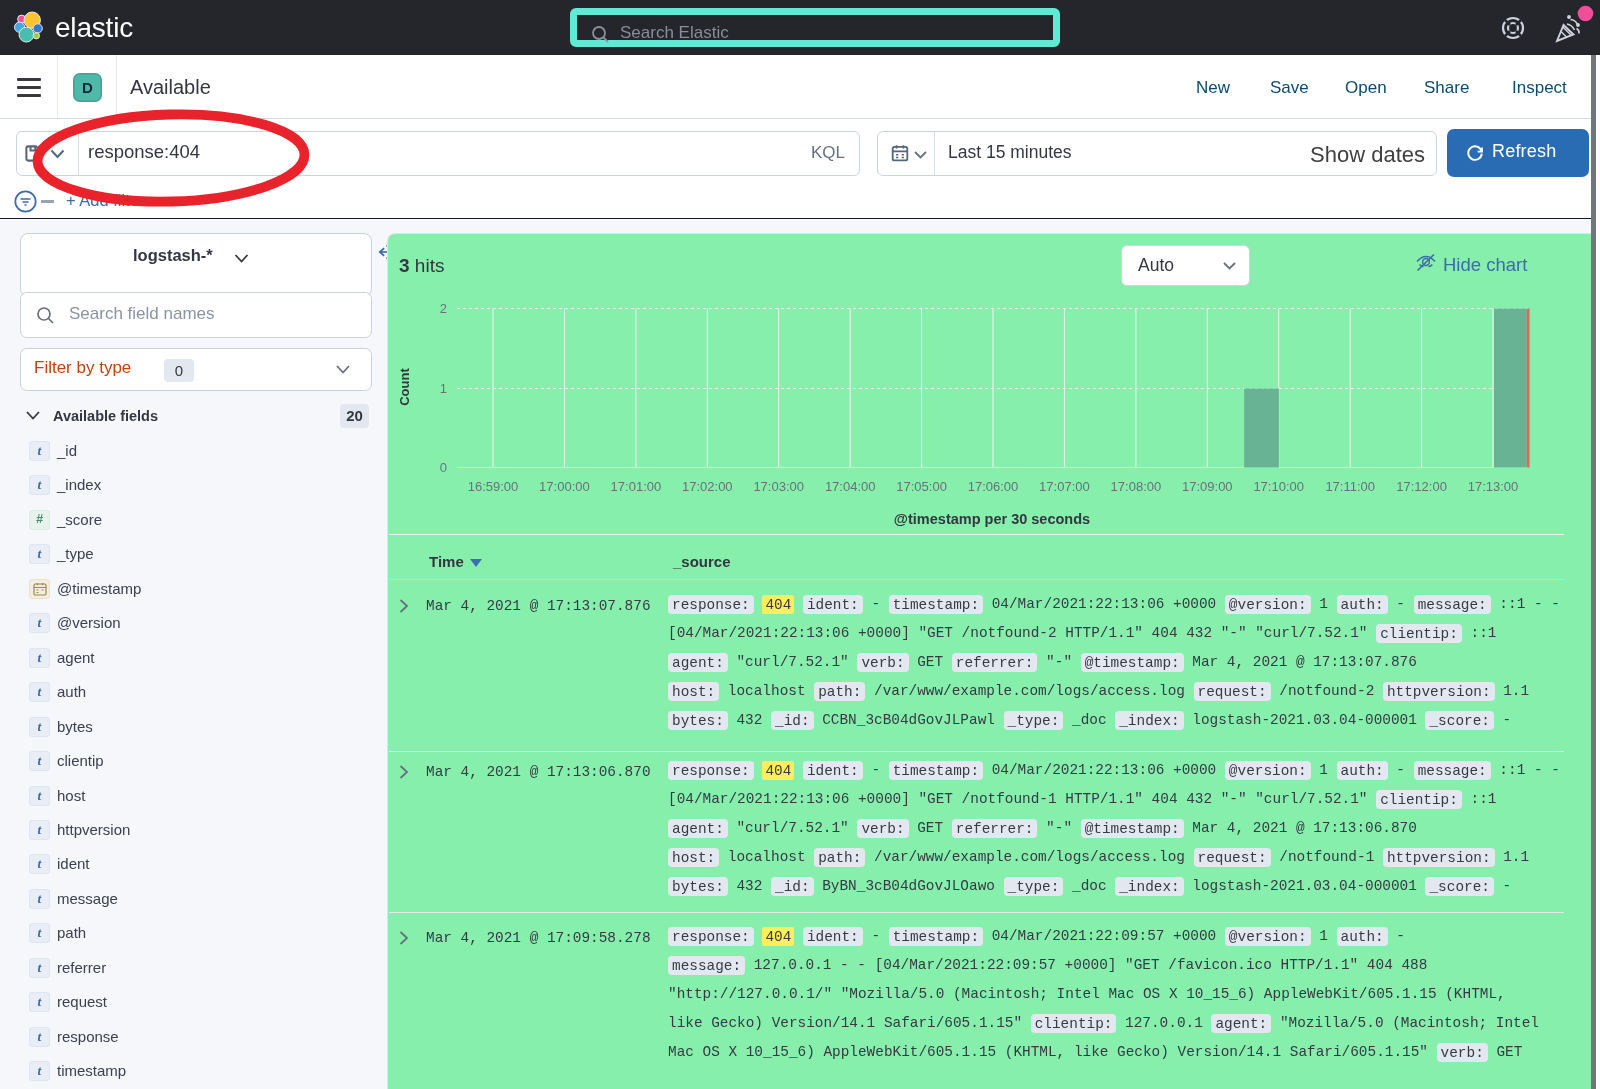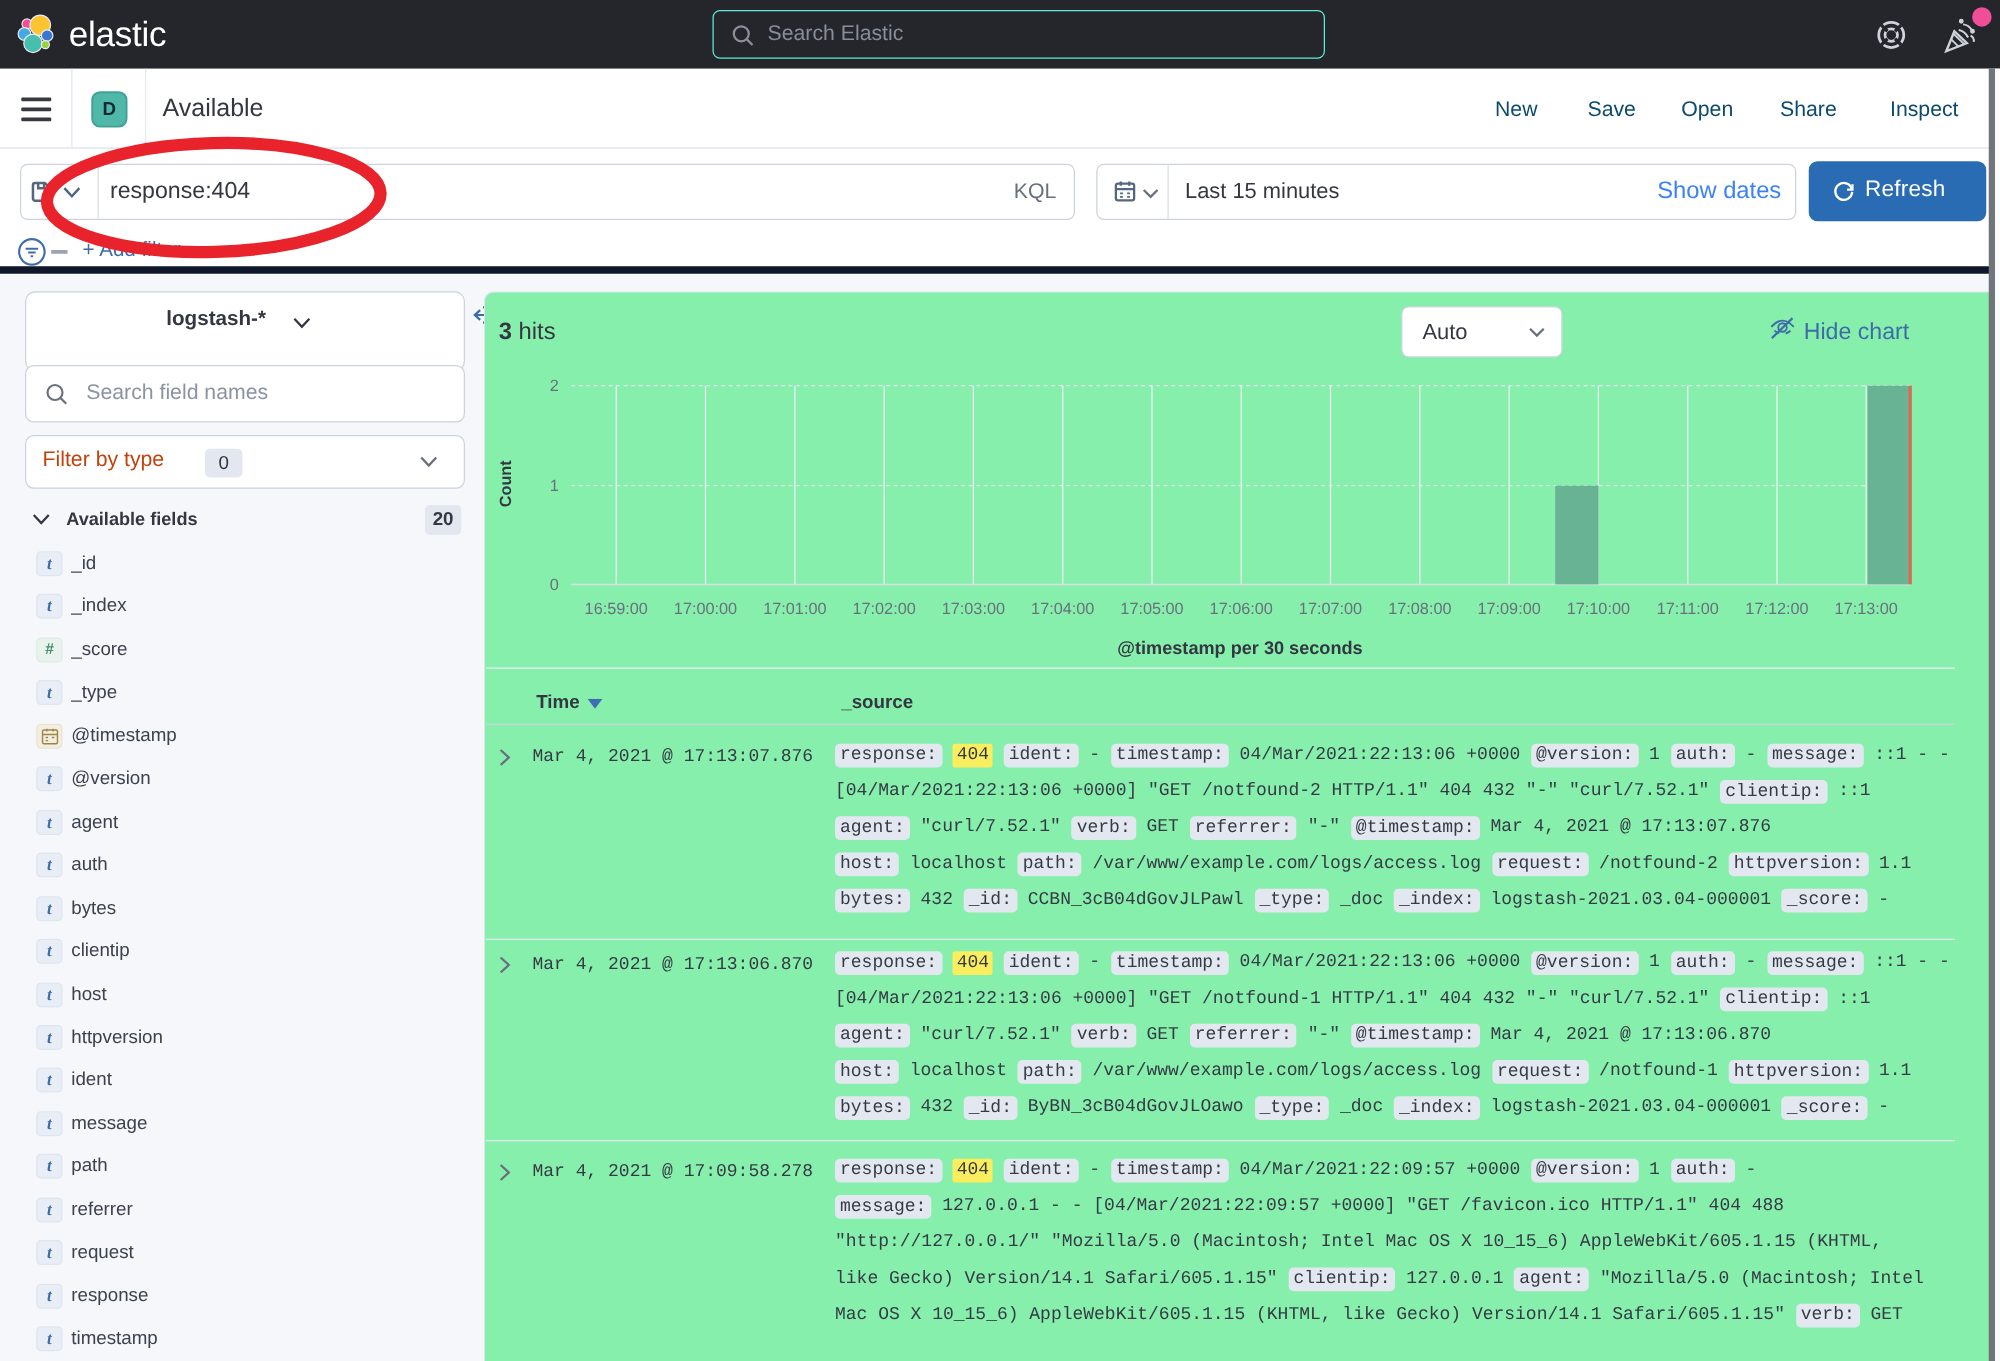--- a/index.html
+++ b/index.html
@@ -1,39 +1,39 @@
 <!DOCTYPE html>
 <html><head><meta charset="utf-8">
 <style>
 *{margin:0;padding:0;box-sizing:border-box}
 html,body{width:1600px;height:1089px;overflow:hidden}
 body{font-family:"Liberation Sans",sans-serif;background:#fff;position:relative}
 .abs{position:absolute}
 
 #topbar{position:absolute;left:0;top:0;width:1600px;height:55px;background:#25262c}
 #elastic{position:absolute;left:55px;top:12px;color:#fff;font-size:28px;letter-spacing:-.2px}
-#gsearch{position:absolute;left:570px;top:8px;width:490px;height:39px;border:1px solid #5eead4;border-radius:6px}
+#gsearch{position:absolute;left:570px;top:8px;width:490px;height:39px;border:7px solid #5eead4;border-radius:6px}
 #gsearch span{position:absolute;left:43px;top:8px;font-size:17px;color:#878d99}
 
 #navbar{position:absolute;left:0;top:55px;width:1600px;height:64px;background:#fff;border-bottom:1px solid #d3dae6}
 .vsep{position:absolute;top:0;width:1px;height:63px;background:#e4e8ef}
 #burger div{position:absolute;left:17px;width:24px;height:2.6px;border-radius:1px;background:#37393f}
 #dchip{position:absolute;left:73px;top:18px;width:29px;height:29px;border-radius:7px;background:#50b8a8;box-shadow:inset 0 0 0 1.5px rgba(0,60,60,.18);color:#0e2a33;font-weight:bold;font-size:15px;text-align:center;line-height:29px}
 #disco{position:absolute;left:130px;top:21px;font-size:20px;color:#343741}
 .navlink{position:absolute;top:23px;font-size:17px;color:#0c4a6e}
 
-#qsect{position:absolute;left:0;top:119px;width:1600px;height:100px;background:#fff;border-bottom:6px solid #0f172a}
+#qsect{position:absolute;left:0;top:119px;width:1600px;height:100px;background:#fff;border-bottom:1px solid #0f172a}
 #qbox{position:absolute;left:16px;top:12px;width:844px;height:45px;border:1px solid #ccd3df;border-radius:6px;background:#fff}
 #qprep{position:absolute;left:0;top:0;width:62px;height:43px;border-right:1px solid #d8dee8}
 #qtext{position:absolute;left:71px;top:9px;font-size:18.5px;color:#343741}
 #kql{position:absolute;right:14px;top:11px;font-size:17px;color:#69707d}
 #dbox{position:absolute;left:877px;top:12px;width:560px;height:45px;border:1px solid #ccd3df;border-radius:6px;background:#fff}
 #dprep{position:absolute;left:0;top:0;width:57px;height:43px;border-right:1px solid #d8dee8}
 #dtext{position:absolute;left:70px;top:10px;font-size:17.5px;color:#343741}
-#showdates{position:absolute;right:11px;top:10px;font-size:19px;color:#3b82f6}
+#showdates{position:absolute;right:11px;top:10px;font-size:22px;color:#404040}
 #refresh{position:absolute;left:1447px;top:10px;width:142px;height:48px;border-radius:7px;background:#2a6cb4;color:#fff}
 #refresh span{position:absolute;left:45px;top:12px;font-size:18px;font-weight:500;letter-spacing:.2px}
 #addfilter{position:absolute;left:66px;top:72px;font-size:16.5px;color:#3e6ca9}
 #fdash{position:absolute;left:41px;top:81px;width:13px;height:2.5px;background:#9aa4b1}
 
 #content{position:absolute;left:0;top:220px;width:1600px;height:869px;background:#f5f7fa}
 .box{position:absolute;background:#fff;border:1px solid #cbd2dd}
 #ixbtn{left:20px;top:13px;width:352px;height:64px;border-radius:8px;text-align:center}
 #ixbtn b{font-size:16.5px;color:#343741}
 #fsearch{left:20px;top:72px;width:352px;height:46px;border-radius:7px}

